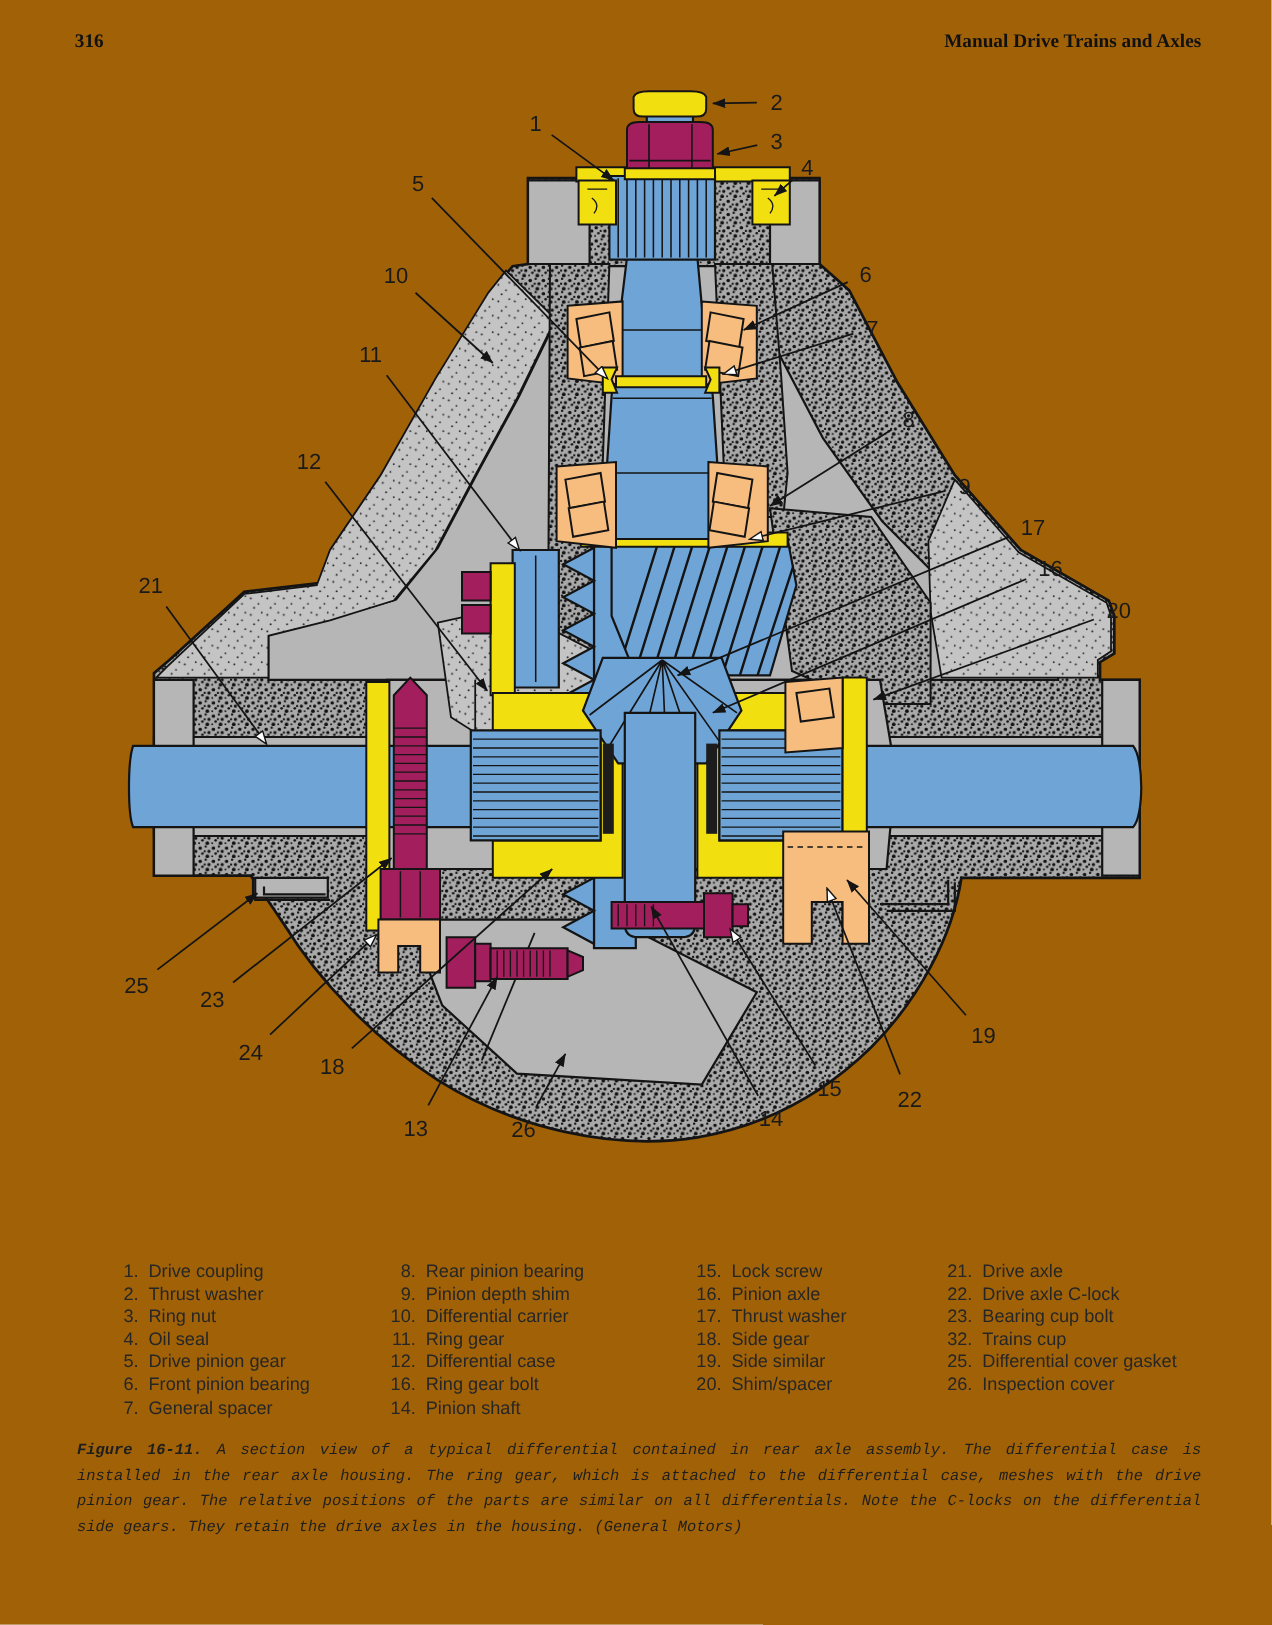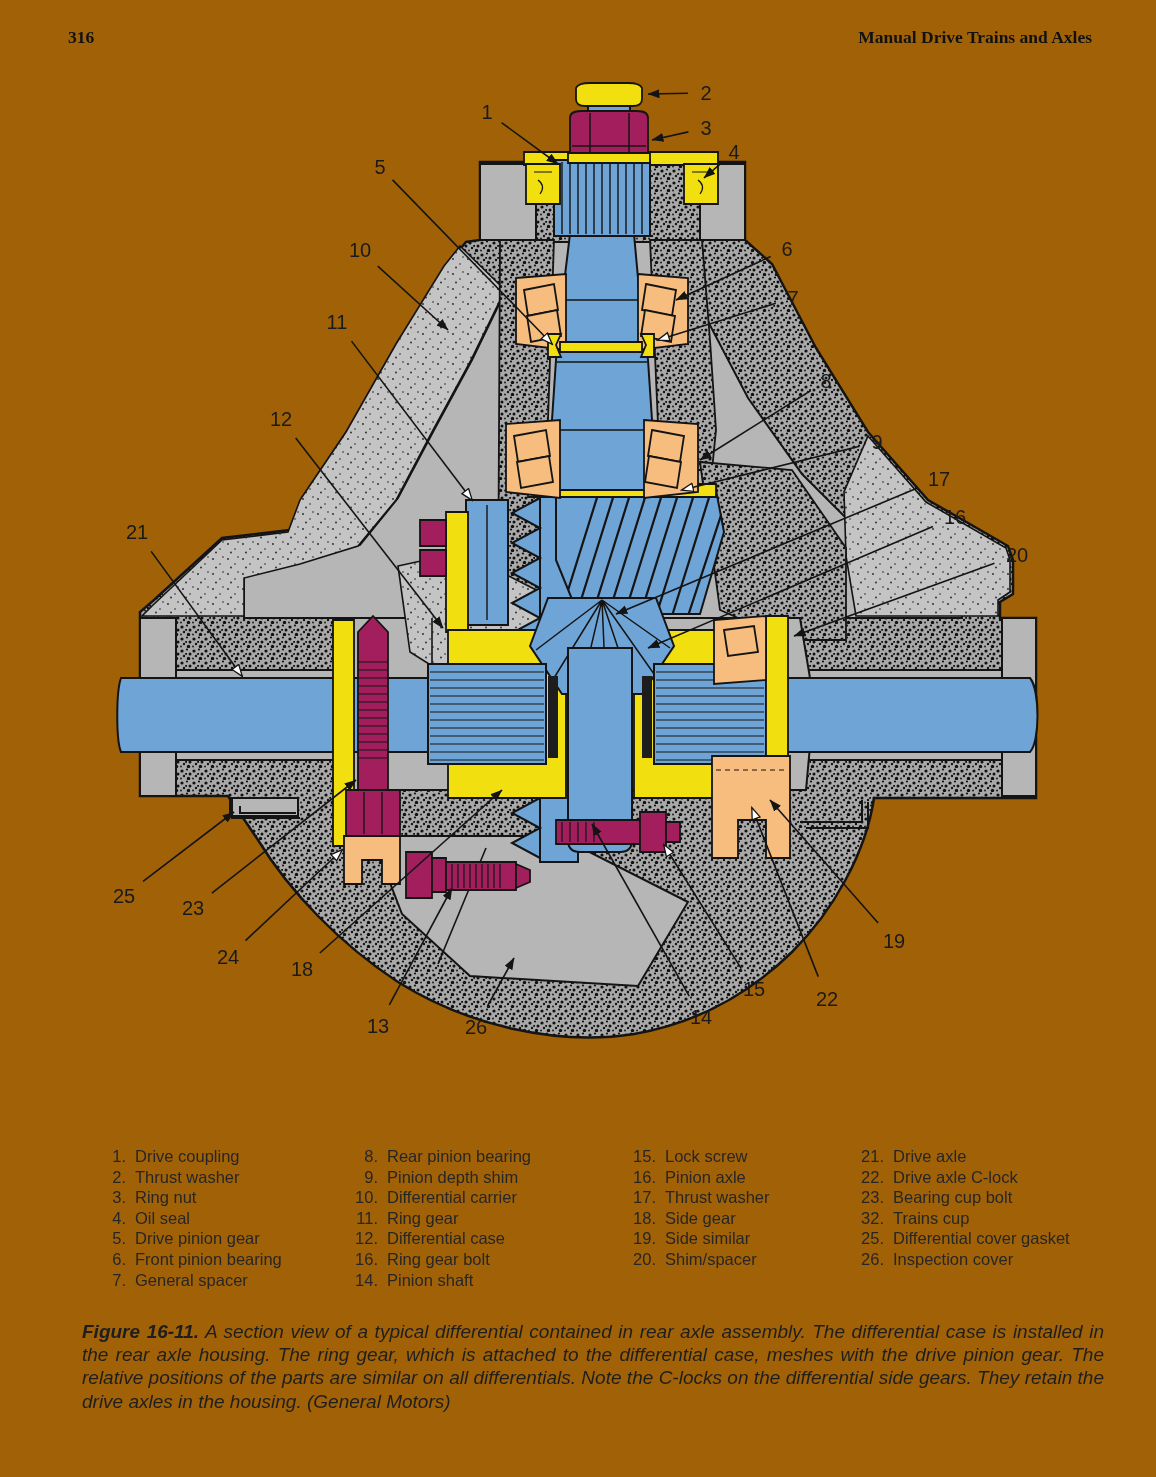--- a/index.html
+++ b/index.html
@@ -38,22 +38,22 @@
   #parts-list{position:absolute;top:1146px;left:0;width:1156px;height:160px;
     font-size:16.5px;color:#262626;}
   .plcol{position:absolute;top:0;}
   .plcol-1{left:98px;} .plcol-2{left:350px;} .plcol-3{left:628px;} .plcol-4{left:816px;margin-left:40px;}
   .plrow{display:flex;line-height:20.6px;white-space:nowrap;}
   .plnum{width:28px;text-align:right;flex:0 0 28px;}
   .pllbl{margin-left:9px;}
   
   .caption{
     position:absolute;top:1308px;left:70px;width:1022px;
-    font-size:19px;line-height:23.2px;color:#1e1e1e;
-    font-style:italic;text-align:justify;margin:12px;
+    font-size:14px;line-height:23.2px;color:#1e1e1e;
+    font-style:italic;text-align:justify;margin:0;font-family:Liberation Mono, monospace;
   }
   .caption .capLabel{font-weight:bold;}
 </style>
 </head>
 <body>
 
 <div class="page" style="--blue: #6FA4D7; --yellow: #F2DF10; --maroon: #A21E5C; --orange: #F6BD7E; --gray: #B6B6B7; --gray-light: #C7C7C7;">
 
   <div class="runhead">
     <span>316</span>

